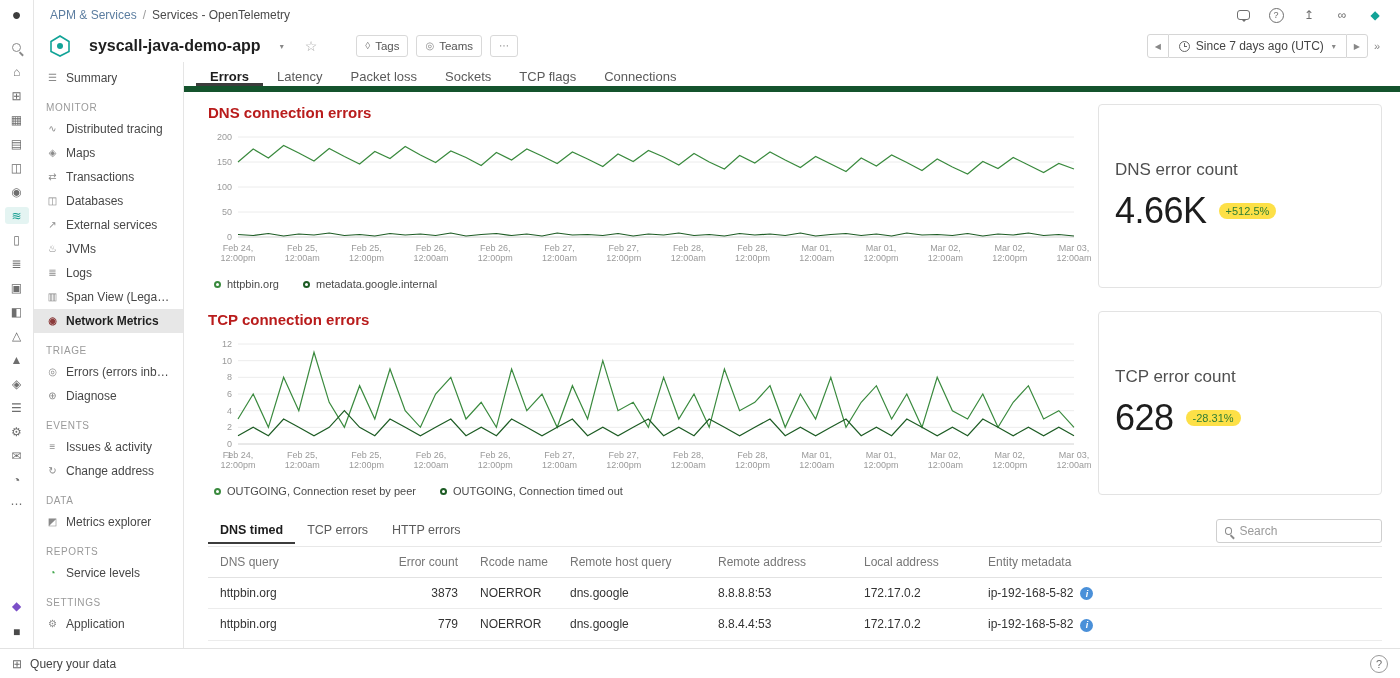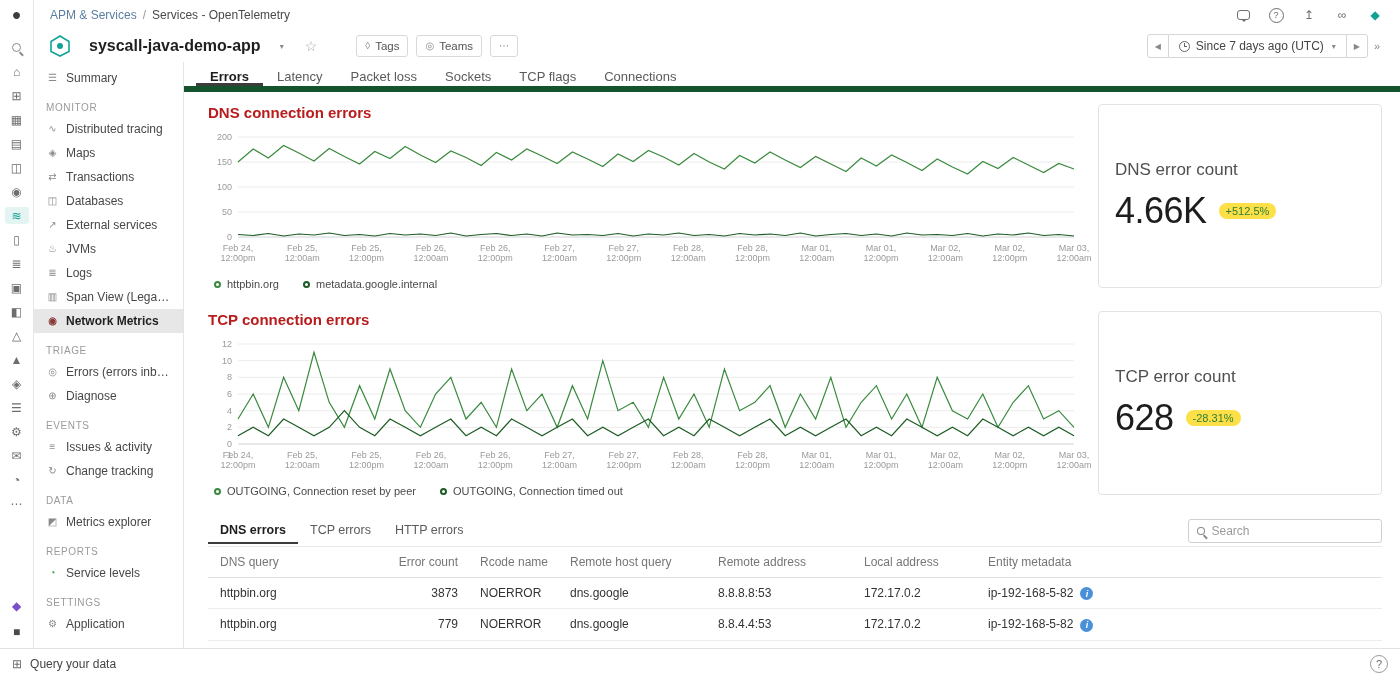--- a/index.html
+++ b/index.html
@@ -74,21 +74,21 @@
     flex-direction:column;justify-content:center;padding:0 16px;flex:none}
   .kpi-title{font-size:17px;color:#4f4f4f;margin-bottom:10px}
   .kpi-line{display:flex;align-items:center}
   .kpi-value{font-size:36px;color:#1d1d1d;letter-spacing:-.5px}
   .kpi-delta{margin-left:12px;font-size:11px;color:#2f7d33;background:#fde047;border-radius:9px;padding:2px 7px}
 
   .subrow{display:flex;justify-content:space-between;align-items:center;margin:2px 0 0;border-bottom:1px solid #e8e8e8;padding-bottom:2px}
   .subtabs{display:flex}
   .subtab{padding:5px 12px 7px;font-size:12.5px;color:#5b5b5b;cursor:pointer}
   .subtab.active{color:#1d1d1d;font-weight:700;box-shadow:inset 0 -2px 0 #3c3c3c}
-  .search{border:1px solid #cfcfcf;border-radius:3px;height:24px;width:194px;display:flex;
+  .search{border:1px solid #cfcfcf;border-radius:3px;height:24px;width:166px;display:flex;
     align-items:center;padding:0 8px;gap:7px;background:#fff}
   .search input{border:none;outline:none;font-size:12px;width:100%;color:#333;font-family:inherit;background:transparent}
   .search input::placeholder{color:#9a9a9a}
 
   table.dtable{width:100%;border-collapse:collapse;font-size:12px;table-layout:fixed}
   .dtable th{color:#767676;font-weight:400;text-align:left;padding:8px 10px 8px 12px;
     border-bottom:1px solid #e2e2e2;white-space:nowrap;cursor:pointer}
   .dtable td{padding:8px 10px 8px 12px;border-bottom:1px solid #ececec;color:#333;white-space:nowrap;overflow:hidden}
   .dtable .num{text-align:right}
   .info-i{display:inline-flex;width:13px;height:13px;border-radius:50%;background:#4a90d9;color:#fff;
@@ -254,21 +254,21 @@
         <span class="side-icon">⊕</span>
         <span class="side-label">Diagnose</span>
       </div>
       <div class="sec-title">EVENTS</div>
       <div class="side-item">
         <span class="side-icon">≡</span>
         <span class="side-label">Issues &amp; activity</span>
       </div>
       <div class="side-item">
         <span class="side-icon">↻</span>
-        <span class="side-label">Change tracking</span>
+        <span class="side-label">Change address</span>
       </div>
       <div class="sec-title">DATA</div>
       <div class="side-item">
         <span class="side-icon">◩</span>
         <span class="side-label">Metrics explorer</span>
       </div>
       <div class="sec-title">REPORTS</div>
       <div class="side-item">
         <span class="side-icon" style="color: rgb(63, 165, 74);">◔</span>
         <span class="side-label">Service levels</span>
@@ -422,21 +422,21 @@
         <div class="kpi-title">TCP error count</div>
         <div class="kpi-line">
           <span class="kpi-value">628</span>
           <span class="kpi-delta">-28.31%</span>
         </div>
       </div>
     </section>
 
     <div class="subrow">
       <div class="subtabs">
-          <div class="subtab active">DNS errors</div>
+          <div class="subtab active">DNS timed</div>
           <div class="subtab">TCP errors</div>
           <div class="subtab">HTTP errors</div>
         </div>
       <label class="search">
         <span class="mag"></span>
         <input placeholder="Search" style="">
       </label>
     </div>
 
     <table class="dtable">

